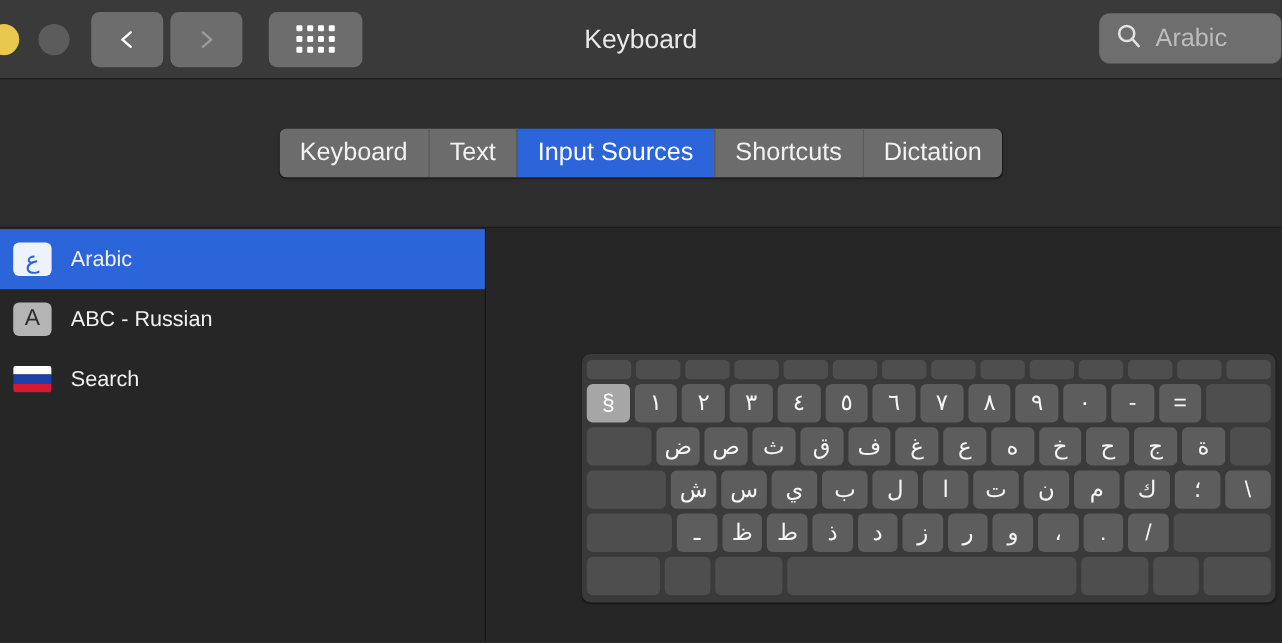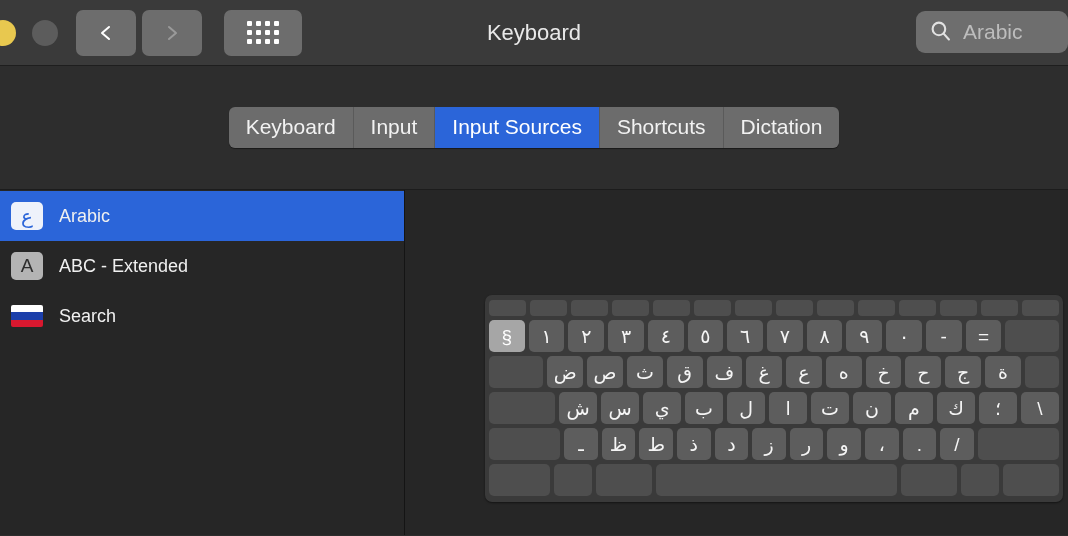--- a/index.html
+++ b/index.html
@@ -223,37 +223,37 @@
           <line x1="13" y1="13" x2="18" y2="18.5" stroke="#e2e2e2" stroke-width="2" stroke-linecap="round"></line>
         </svg>
     </span>
     <span class="search-ph">Arabic</span>
   </div>
 </div>
 
 <div class="tabzone">
   <div class="tabs">
     <div class="tab">Keyboard</div>
-    <div class="tab">Input</div>
+    <div class="tab">Text</div>
     <div class="tab sel">Input Sources</div>
     <div class="tab">Shortcuts</div>
     <div class="tab">Dictation</div>
   </div>
 </div>
 
 <div class="body">
 
   <div class="sidebar">
     <div class="srow sel">
       <span class="ic ic-ar">ع</span>
       <span class="srow-label">Arabic</span>
     </div>
     <div class="srow">
       <span class="ic ic-abc">A</span>
-      <span class="srow-label">ABC - Extended</span>
+      <span class="srow-label">ABC - Russian</span>
     </div>
     <div class="srow">
       <span class="ic-flag">
         <span class="f-w"></span>
           <span class="f-b"></span>
           <span class="f-r"></span>
       </span>
       <span class="srow-label">Search</span>
     </div>
   </div>

